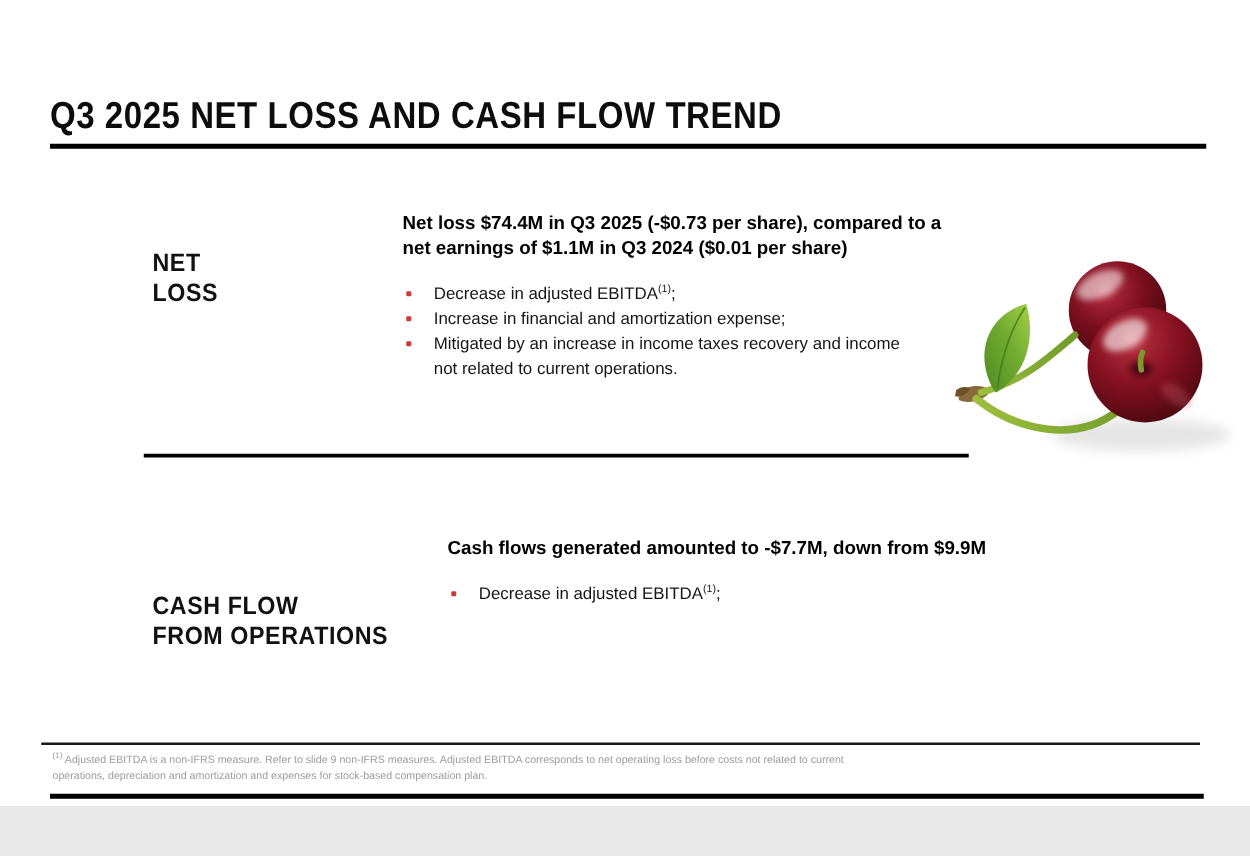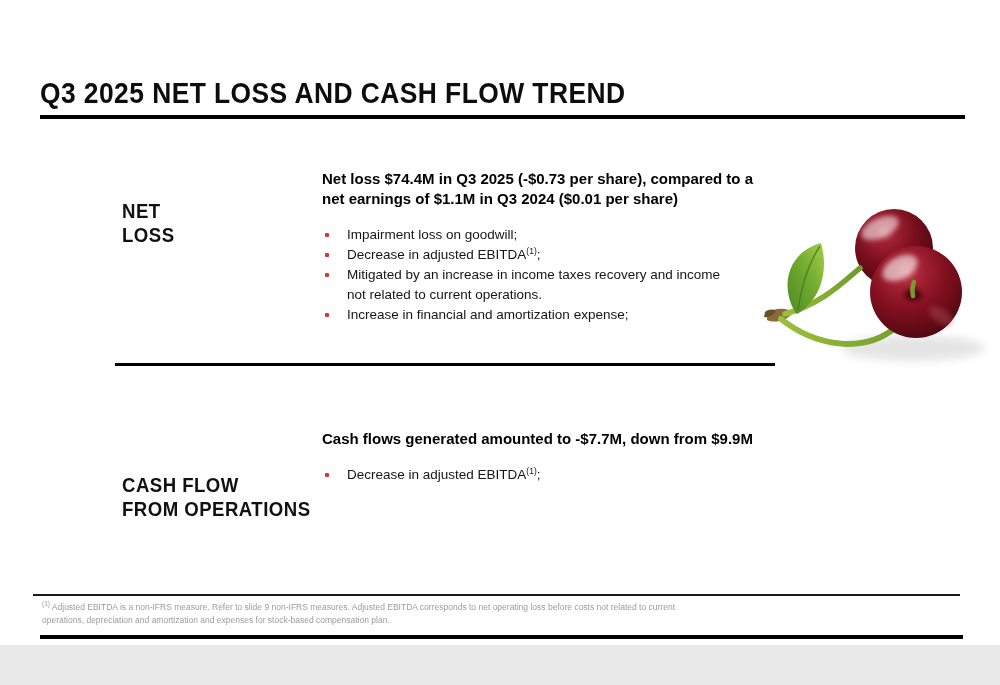--- a/index.html
+++ b/index.html
@@ -27,21 +27,21 @@
     font-size:20px;font-weight:bold;color:#111;
     letter-spacing:0.5px;line-height:24px;white-space:nowrap;
     transform:scaleX(0.93);transform-origin:left top;
   }
   .heading-net{top:199px;}
   .heading-cf{top:473px;}
 
   
   .content{position:absolute;left:322px;width:436px;color:#151515;}
   .content-net{top:169px;}
-  .content-cf{top:429px;}
+  .content-cf{top:429px;margin-left:36px;}
   .intro{
     font-size:15px;font-weight:bold;line-height:20px;color:#000;
     margin:0 0 16px 0;max-width:432px;
   }
   ul.bullets{list-style:none;margin:0;padding:0;}
   ul.bullets li{display:flex;align-items:flex-start;}
   .bullet-marker{
     flex:0 0 auto;width:4px;height:4px;border-radius:1px;
     margin:8px 18px 0 3px;background:#cf3a35;
   }
@@ -80,33 +80,29 @@
   <div class="section-heading heading-net">
     <div>NET</div>
     <div>LOSS</div>
   </div>
 
   <div class="content content-net">
     <p class="intro">Net loss $74.4M in Q3 2025 (-$0.73 per share), compared to a net earnings of $1.1M in Q3 2024 ($0.01 per share)</p>
     <ul class="bullets">
       <li>
         <span class="bullet-marker"></span>
-        <span class="bullet-text"><span>Impairment loss on goodwill;</span></span>
-      </li>
-      <li>
-        <span class="bullet-marker"></span>
         <span class="bullet-text"><span>Decrease in adjusted EBITDA</span><sup class="fn">(1)</sup><span>;</span></span>
       </li>
       <li>
         <span class="bullet-marker"></span>
-        <span class="bullet-text"><span>Mitigated by an increase in income taxes recovery and income not related to current operations.</span></span>
+        <span class="bullet-text"><span>Increase in financial and amortization expense;</span></span>
       </li>
       <li>
         <span class="bullet-marker"></span>
-        <span class="bullet-text"><span>Increase in financial and amortization expense;</span></span>
+        <span class="bullet-text"><span>Mitigated by an increase in income taxes recovery and income not related to current operations.</span></span>
       </li>
     </ul>
   </div>
 
   <div class="cherries">
     <svg width="228" height="200" viewBox="0 0 228 200">
       <defs>
         <radialGradient id="cherryG1" cx="38%" cy="30%" r="75%">
           <stop offset="0%" stop-color="#c04a58"></stop>
           <stop offset="18%" stop-color="#a12133"></stop>

